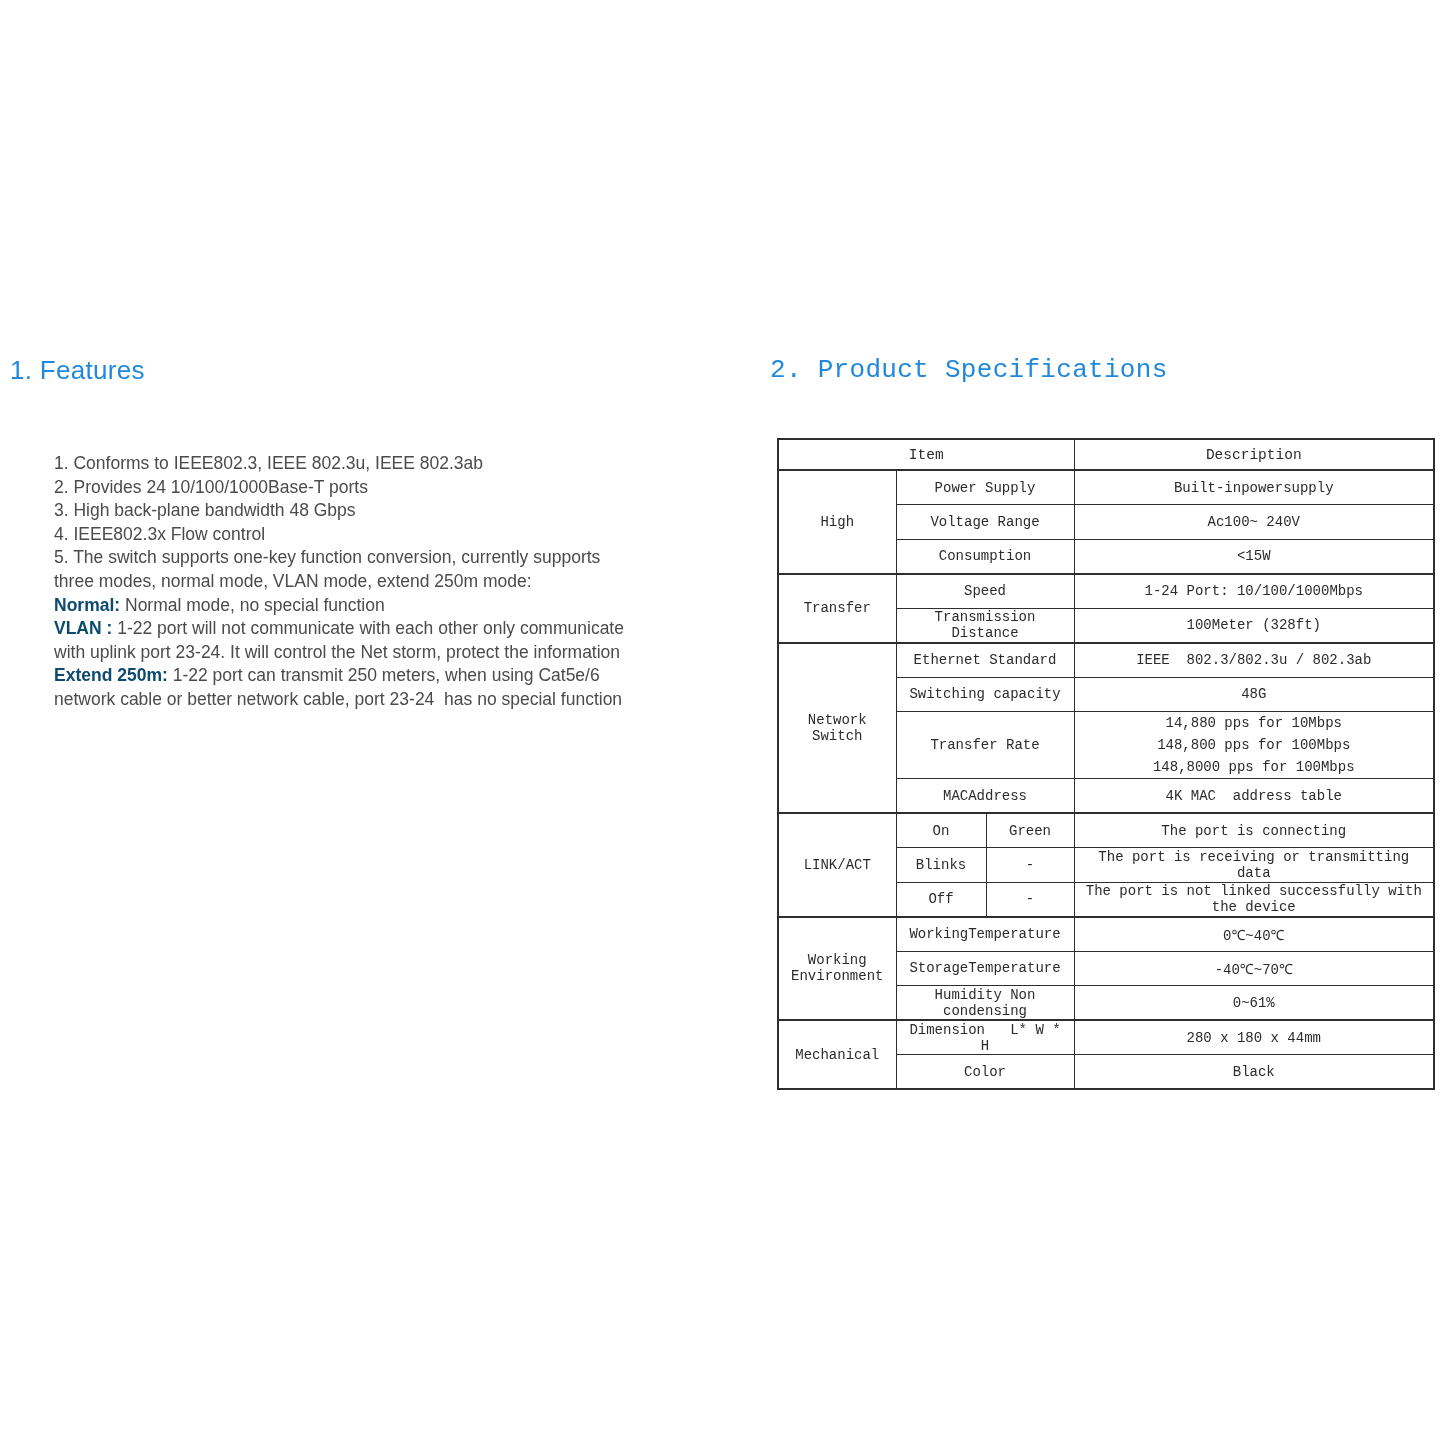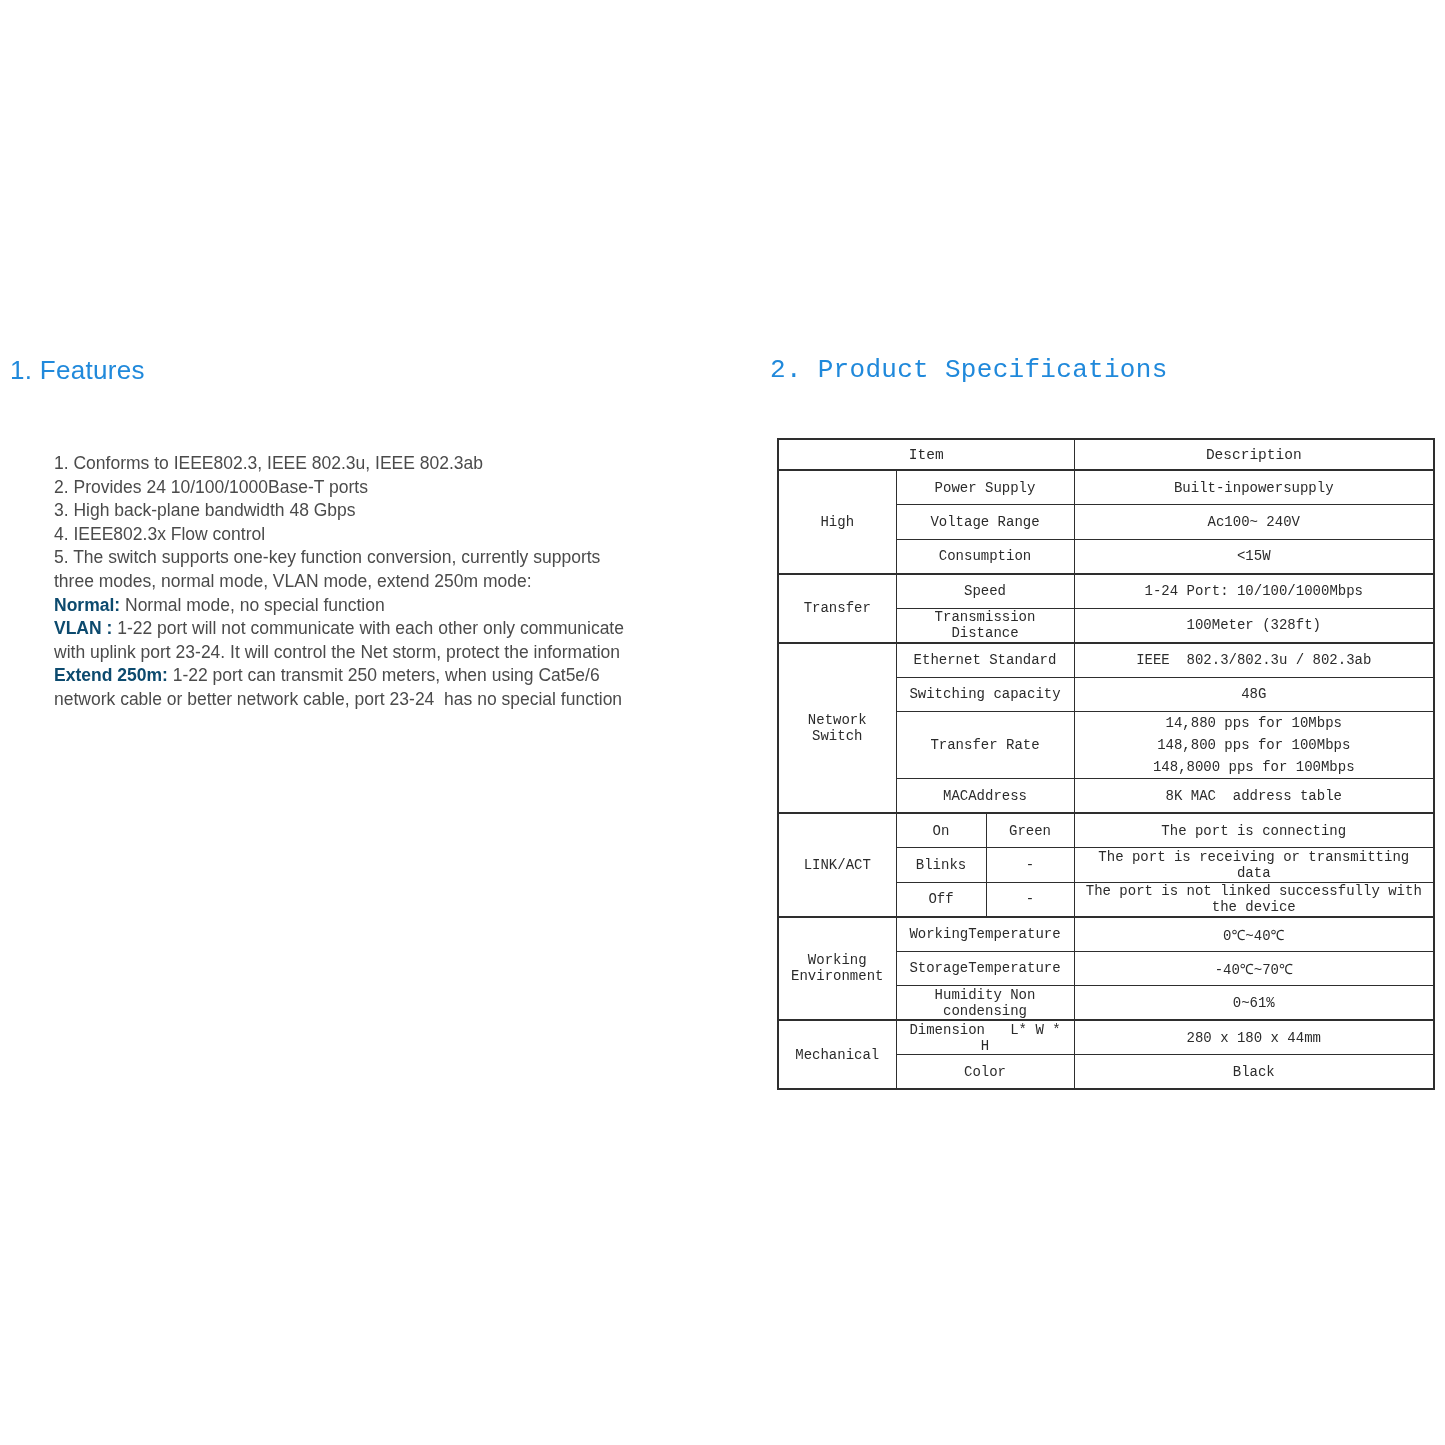--- a/index.html
+++ b/index.html
@@ -136,21 +136,21 @@
           <tr>
             <td colspan="2"><span class="cellspan">Transfer Rate</span></td>
             <td>
               <div class="rate-line">14,880 pps for 10Mbps</div>
               <div class="rate-line">148,800 pps for 100Mbps</div>
               <div class="rate-line">148,8000 pps for 100Mbps</div>
             </td>
           </tr>
           <tr>
             <td colspan="2"><span class="cellspan">MACAddress</span></td>
-            <td><span class="cellspan">8K MAC  address table</span></td>
+            <td><span class="cellspan">4K MAC  address table</span></td>
           </tr>
 
           <tr class="sec">
             <td rowspan="3"><span class="cellspan">LINK/ACT</span></td>
             <td><span class="cellspan">On</span></td>
             <td><span class="cellspan">Green</span></td>
             <td><span class="cellspan">The port is connecting</span></td>
           </tr>
           <tr>
             <td><span class="cellspan">Blinks</span></td>

